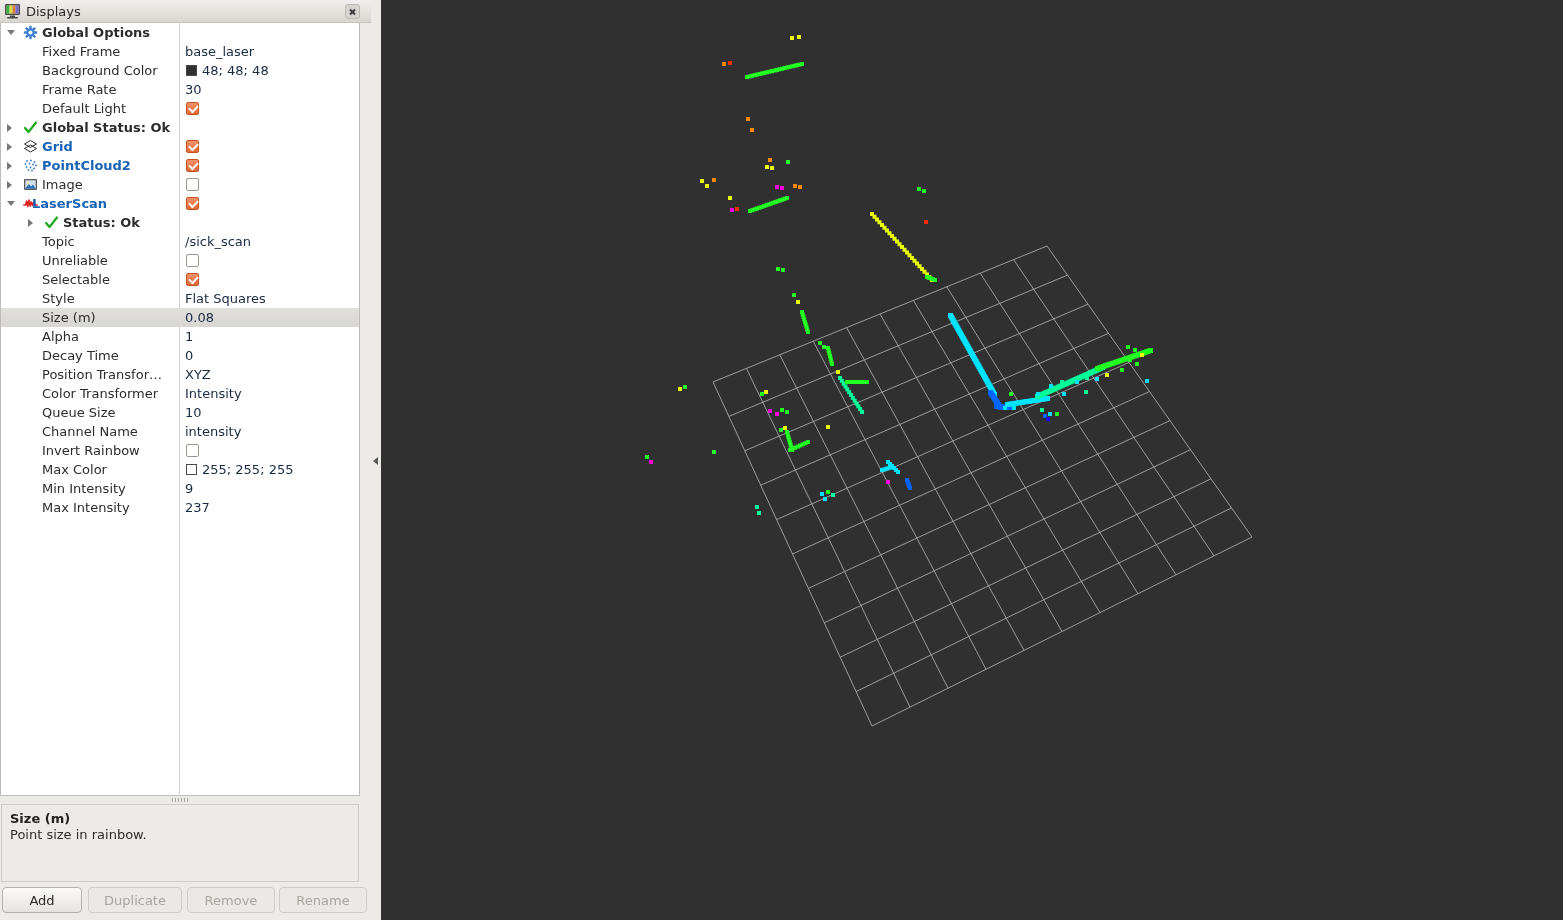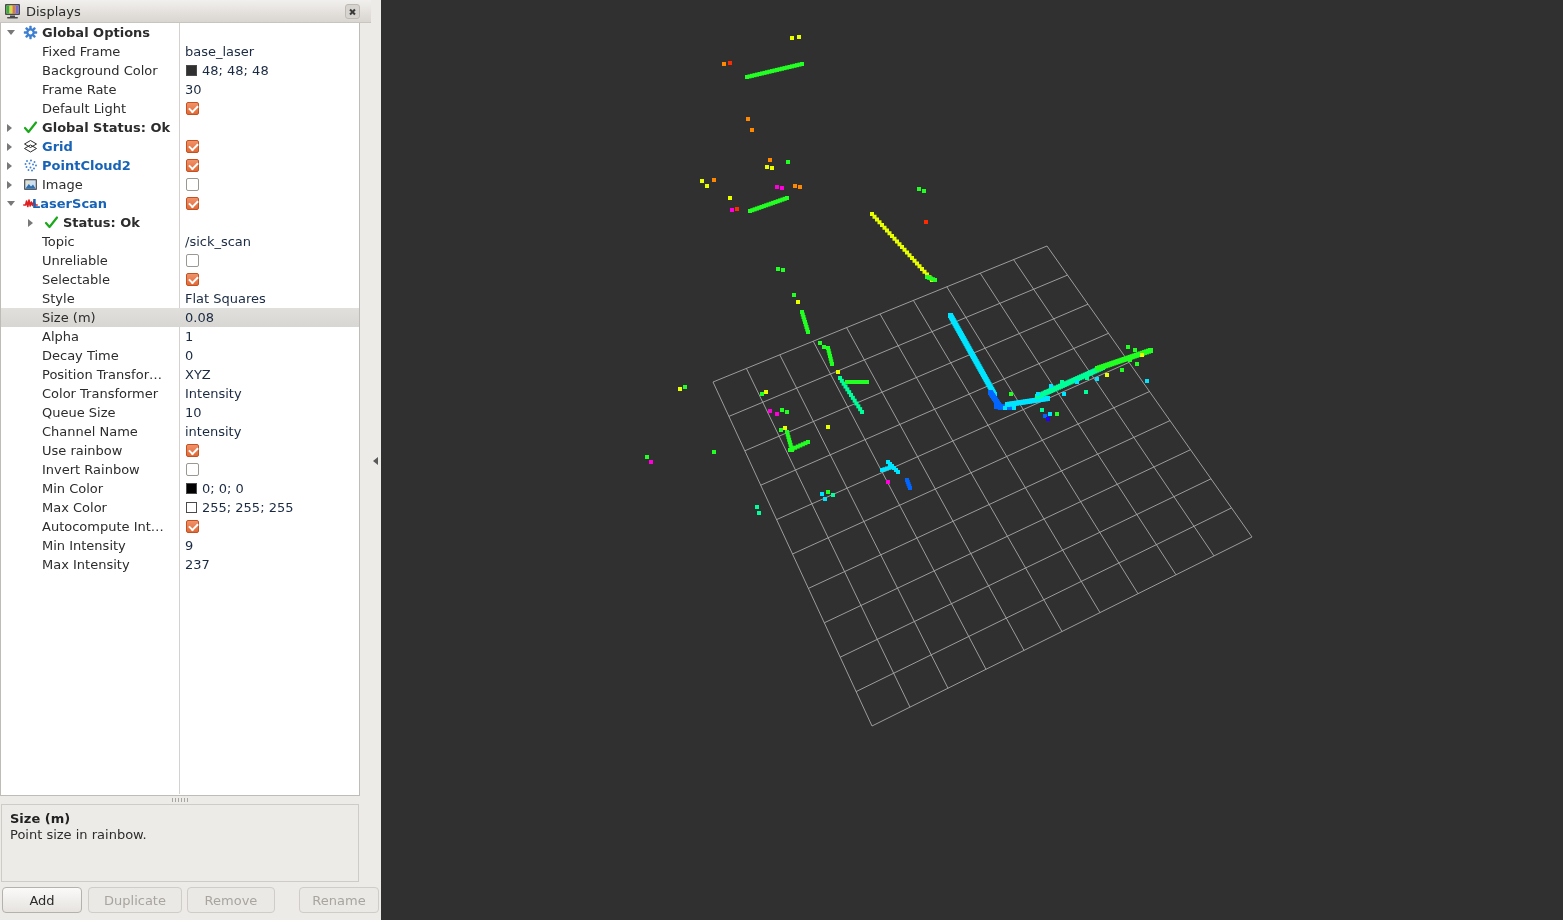--- a/index.html
+++ b/index.html
@@ -728,40 +728,27 @@
           </div>
           <div class="row" style="top: 0px;">
             <div class="label" style="left: 41px;">Queue Size</div>
             <div class="value">10</div>
           </div>
           <div class="row" style="top: 0px;">
             <div class="label" style="left: 41px;">Channel Name</div>
             <div class="value">intensity</div>
           </div>
           <div class="row" style="top: 0px;">
-            <div class="label" style="left: 41px;">Use rainbow</div>
-            <div class="cbox on"></div>
-          </div>
-          <div class="row" style="top: 0px;">
             <div class="label" style="left: 41px;">Invert Rainbow</div>
             <div class="cbox off"></div>
-          </div>
-          <div class="row" style="top: 0px;">
-            <div class="label" style="left: 41px;">Min Color</div>
-            <div class="swatch" style="background: rgb(0, 0, 0);"></div>
-            <div class="value swval">0; 0; 0</div>
           </div>
           <div class="row" style="top: 0px;">
             <div class="label" style="left: 41px;">Max Color</div>
             <div class="swatch" style="background: rgb(255, 255, 255);"></div>
             <div class="value swval">255; 255; 255</div>
-          </div>
-          <div class="row" style="top: 0px;">
-            <div class="label" style="left: 41px;">Autocompute Int…</div>
-            <div class="cbox on"></div>
           </div>
           <div class="row" style="top: 0px;">
             <div class="label" style="left: 41px;">Min Intensity</div>
             <div class="value">9</div>
           </div>
           <div class="row" style="top: 0px;">
             <div class="label" style="left: 41px;">Max Intensity</div>
             <div class="value">237</div>
           </div>
         </div>
@@ -773,21 +760,21 @@
 
     <div id="help">
       <div class="h-title">Size (m)</div>
       <div class="h-body">Point size in rainbow.</div>
     </div>
 
     <div id="btnbar">
         <div class="btn" style="left: 0px; width: 80px;">Add</div>
         <div class="btn disabled" style="left: 86px; width: 94px;">Duplicate</div>
         <div class="btn disabled" style="left: 185px; width: 88px;">Remove</div>
-        <div class="btn disabled" style="left: 277px; width: 80px; margin-left: 20px;">Rename</div>
+        <div class="btn disabled" style="left: 277px; width: 88px;">Rename</div>
       </div>
   </div>
 
   <div id="dock-handle">
     <div class="tri"></div>
   </div>
 
 </div>
 
 </body></html>

